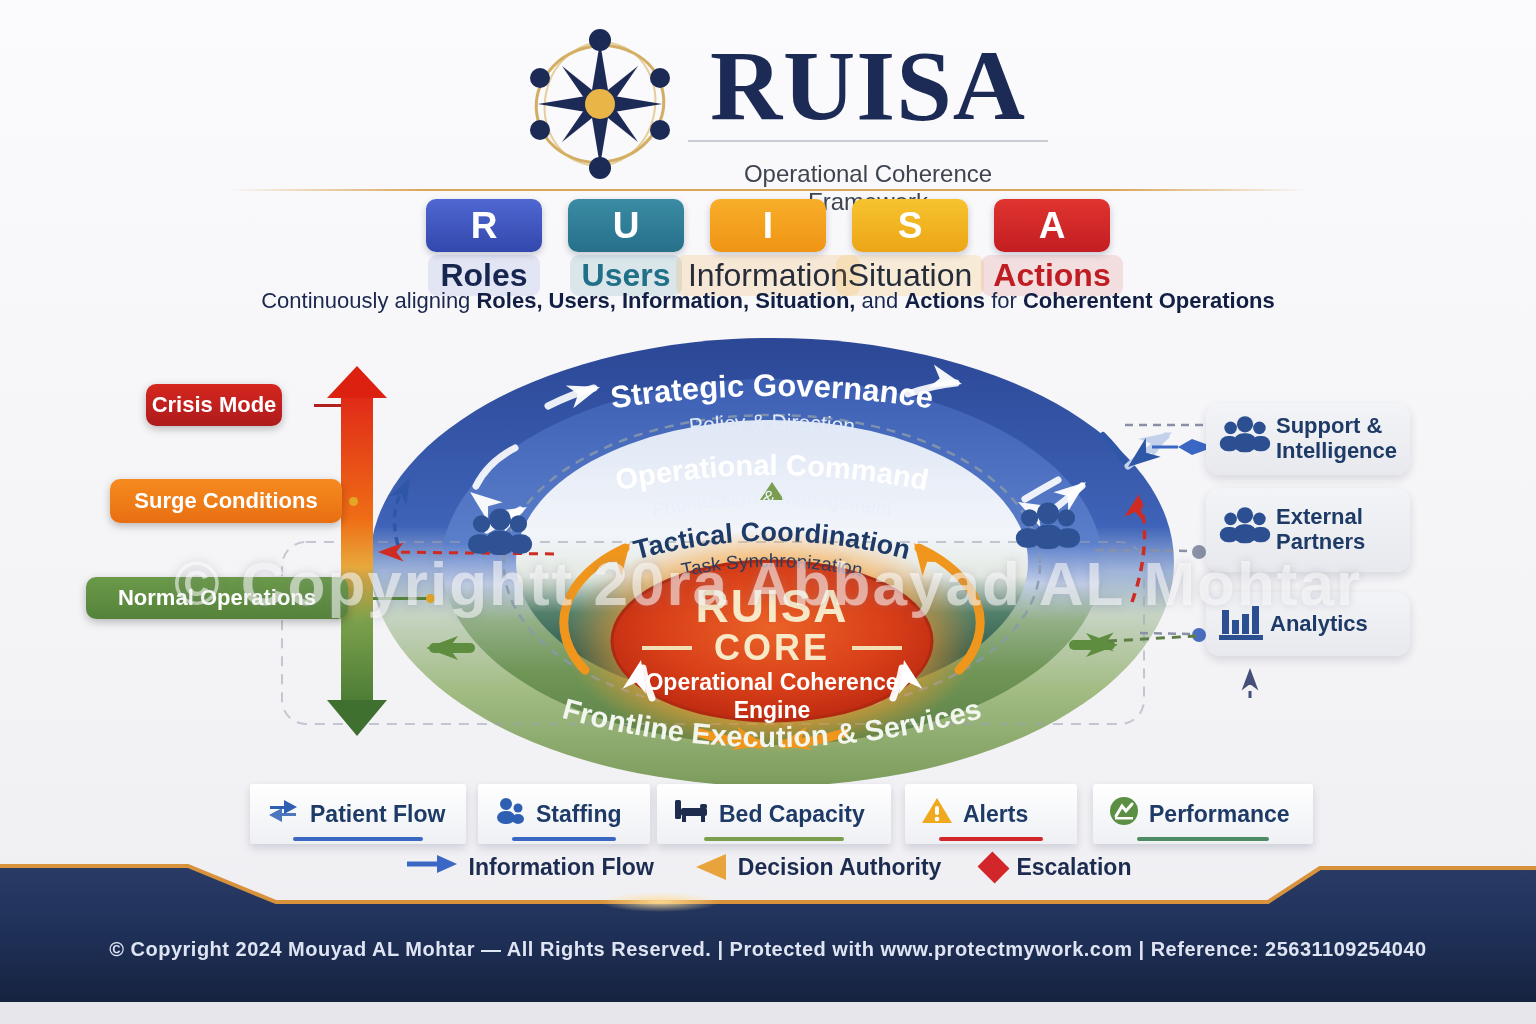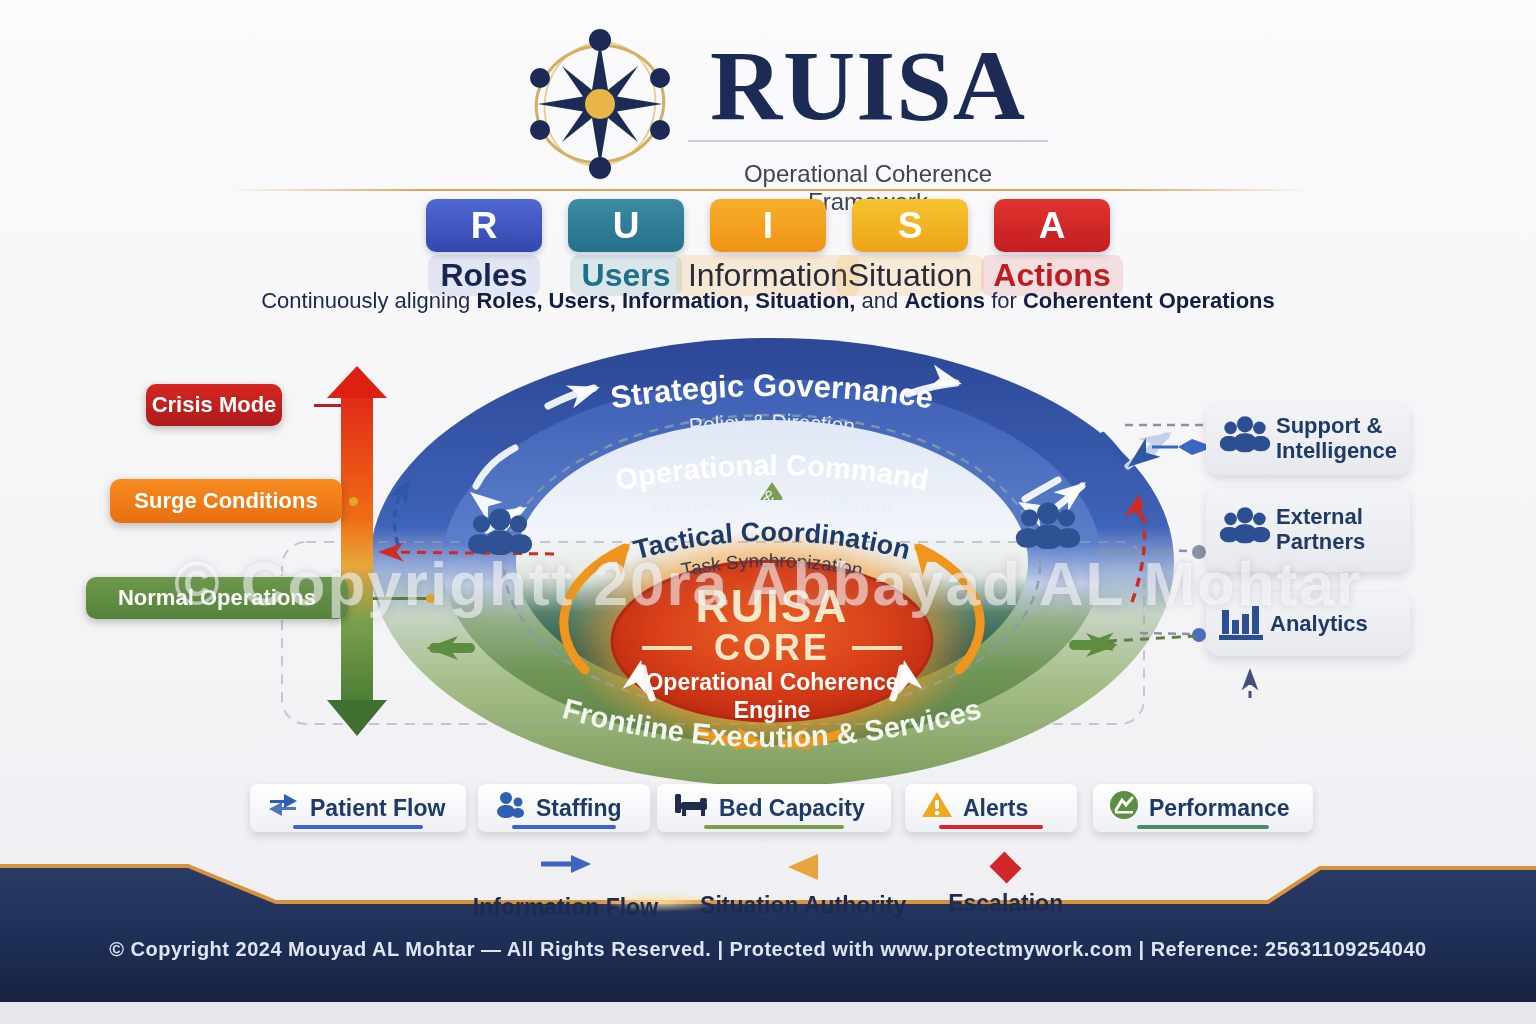--- a/index.html
+++ b/index.html
@@ -61,29 +61,29 @@
 
   
   .panel{position:absolute;left:1206px;width:204px;z-index:4;background:linear-gradient(180deg,#f3f4f7,#e7e9ee);
     border-radius:14px;box-shadow:0 4px 10px rgba(30,40,80,.14);display:flex;align-items:center;gap:4px;
     padding:8px 12px;box-sizing:border-box;color:#1e3a66;font-weight:bold;font-size:22px;line-height:1.12;}
   .panel-support{top:403px;min-height:72px;}
   .panel-external{top:488px;min-height:84px;}
   .panel-analytics{top:592px;min-height:64px;}
 
   
-  .chip{position:absolute;top:784px;height:48px;z-index:3;background:linear-gradient(180deg,#ffffff,#eef0f4);
-    border-radius:8px;box-shadow:0 4px 9px rgba(30,40,80,.16);display:flex;align-items:center;gap:10px;
+  .chip{position:absolute;top:784px;height:60px;z-index:3;background:linear-gradient(180deg,#ffffff,#eef0f4);
+    border-radius:3px;box-shadow:0 4px 9px rgba(30,40,80,.16);display:flex;align-items:center;gap:10px;
     padding:0 16px;box-sizing:border-box;font-weight:bold;font-size:23px;color:#1e3a66;white-space:nowrap;}
   .chip::after{content:"";position:absolute;left:20%;right:20%;bottom:3px;height:4px;border-radius:2px;background:var(--accent);}
 
   
   .legend{position:absolute;top:852px;left:0;width:100%;display:flex;justify-content:center;align-items:center;
     gap:42px;z-index:4;font-size:23px;color:#1c2b50;font-weight:600;}
-  .legend-item{display:flex;align-items:center;gap:12px;flex-direction:column;}
+  .legend-item{display:flex;align-items:center;gap:12px;}
   .lg-tri-left{width:0;height:0;border-top:13px solid transparent;border-bottom:13px solid transparent;border-right:30px solid var(--c);}
   .lg-diamond{width:21px;height:21px;background:#d3262b;transform:rotate(45deg) scaleX(1.15);}
 
   
   .footer-svg{position:absolute;left:0;top:864px;z-index:2;}
   .footer-text{position:absolute;top:938px;left:0;width:100%;text-align:center;z-index:5;
     color:#dfe4f2;font-size:20px;letter-spacing:.5px;font-weight:bold;}
 </style>
 </head>
 <body>
@@ -437,21 +437,21 @@
       <span>
         <svg width="52" height="24" viewBox="0 0 52 24">
           <line x1="2" y1="12" x2="34" y2="12" stroke="#3a66c4" stroke-width="5"></line>
           <path d="M32,3 L52,12 L32,21 Z" fill="#3a66c4"></path>
           </svg>
       </span>
       <span>Information Flow</span>
     </div>
     <div class="legend-item">
       <span class="lg-tri-left" style="--c:#e8a33d;"></span>
-      <span>Situation Authority</span>
+      <span>Decision Authority</span>
     </div>
     <div class="legend-item">
       <span class="lg-diamond"></span>
       <span>Escalation</span>
     </div>
   </div>
 
   <svg class="footer-svg" width="1536" height="160" viewBox="0 0 1536 160">
     <defs>
       <linearGradient id="fg" x1="0" y1="0" x2="0" y2="1">

